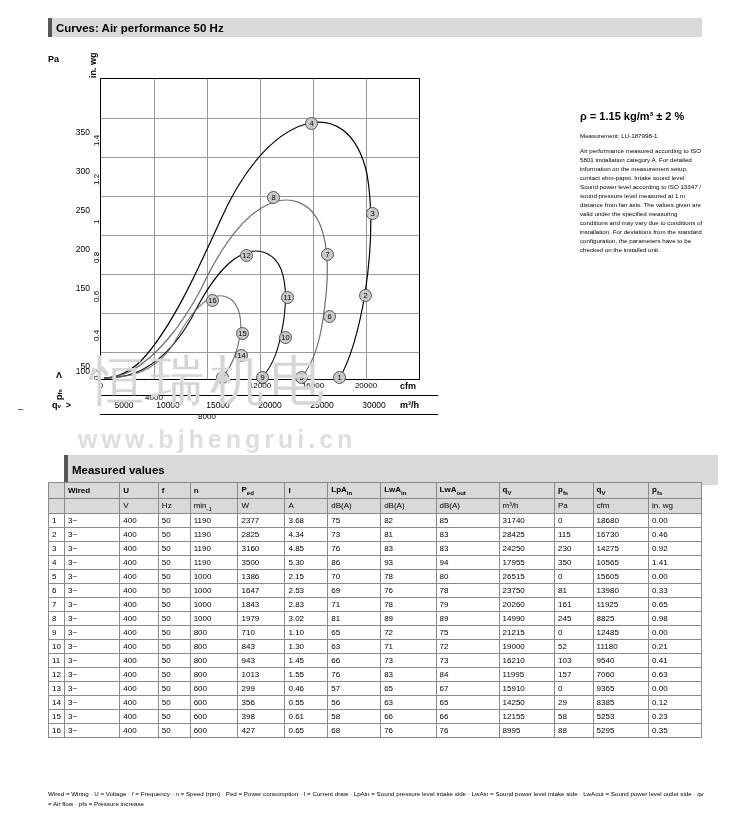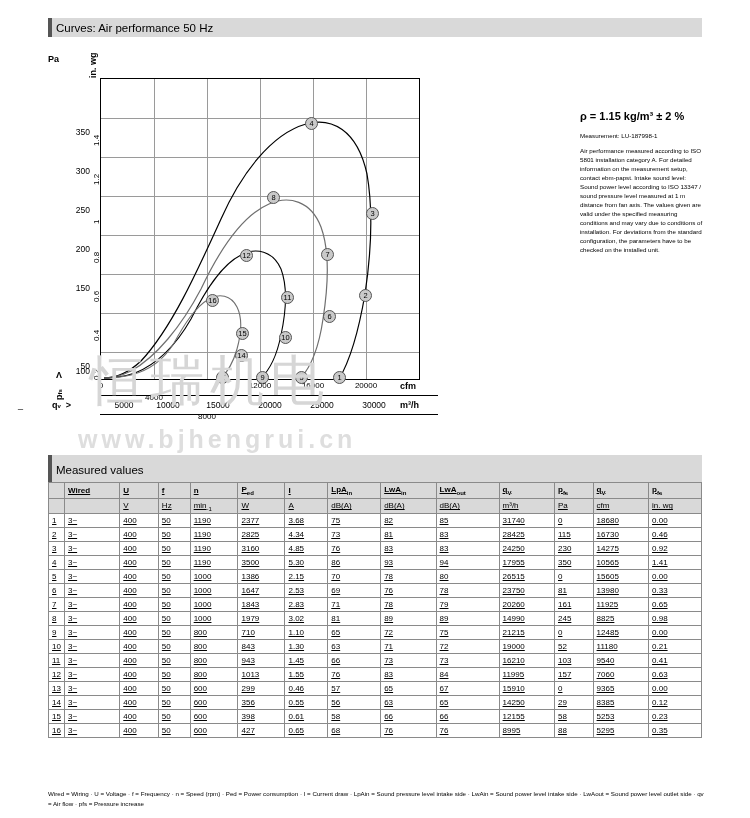--- a/index.html
+++ b/index.html
@@ -15,34 +15,34 @@
     position: relative;
     overflow: hidden;
   }
   .page { position: relative; width: 750px; height: 818px; }
 
   
   .section-header {
     position: absolute;
     background: #d9d9d9;
     font-size: 11.5px;
-    font-weight: normal;
+    font-weight: bold;
     color: #000;
     display: flex;
     align-items: center;
     padding-left: 8px;
     box-sizing: border-box;
   }
   .section-header .bar {
     width: 4px; height: 100%;
     background: #555;
     position: absolute; left: 0; top: 0;
   }
   #hdr-curves { left: 48px; top: 18px; width: 654px; height: 19px; }
-  #hdr-measured { left: 48px; top: 455px; width: 654px; height: 30px; }
+  #hdr-measured { left: 64px; top: 455px; width: 654px; height: 30px; }
 
   
   #chart-wrap {
     position: absolute;
     left: 48px; top: 48px;
     width: 390px; height: 370px;
   }
   #plot {
     position: absolute;
     left: 52px; top: 30px;
@@ -164,21 +164,20 @@
     pointer-events: none;
   }
 
   
   #tbl {
     position: absolute;
     left: 48px; top: 482px;
     width: 654px;
     border-collapse: collapse;
     font-size: 8px;
-    text-decoration: underline;
   }
   #tbl th, #tbl td {
     border: 1px solid #8a8a8a;
     padding: 2px 3px;
     text-align: left;
     height: 13px;
     box-sizing: border-box;
   }
   #tbl thead th {
     background: #d9d9d9;

